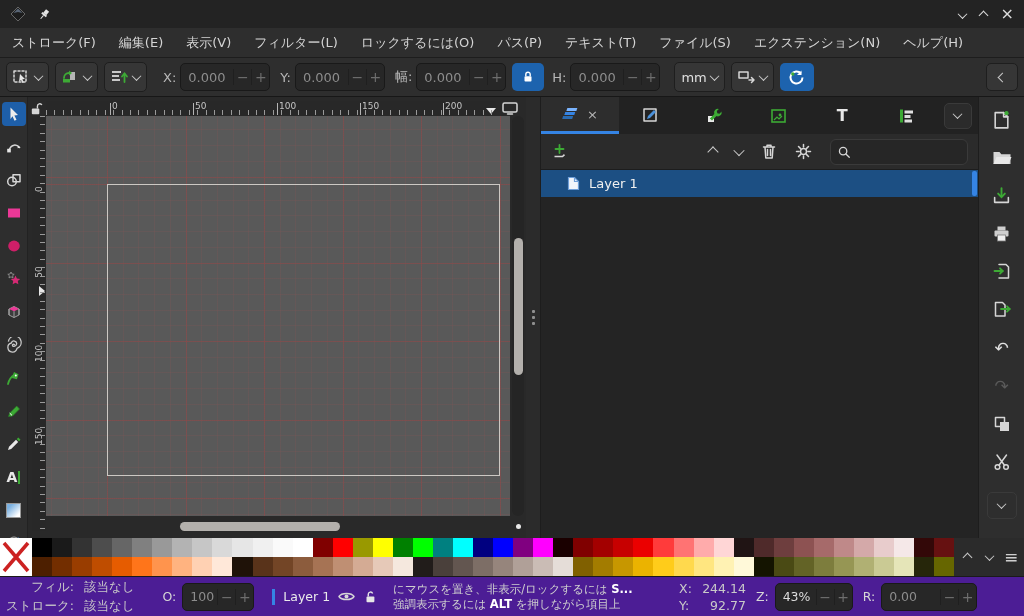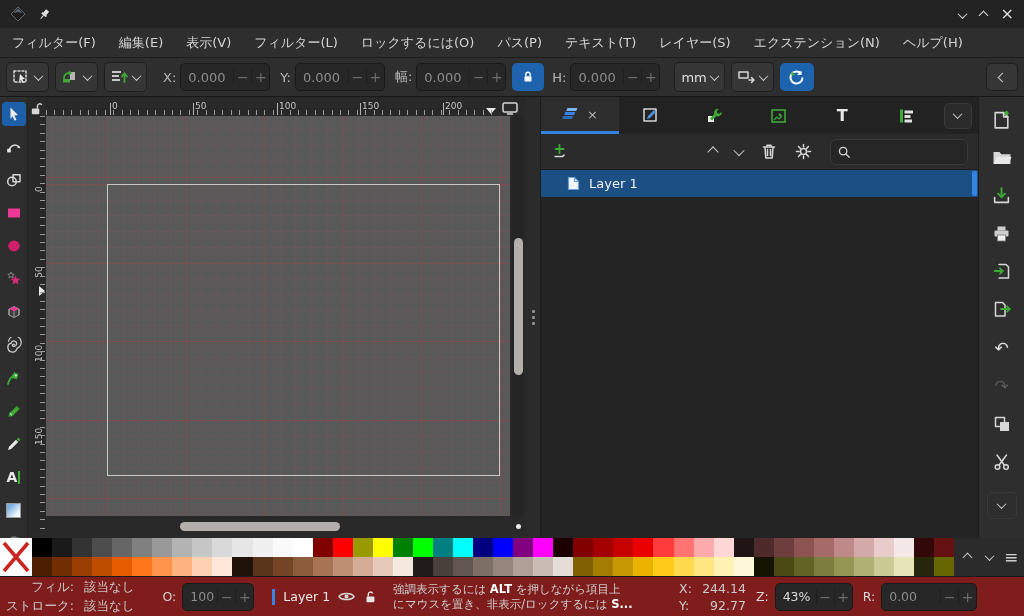--- a/index.html
+++ b/index.html
@@ -99,21 +99,21 @@
   
   .palette { height:38px; background:#1e1e1e; display:flex; flex:0 0 auto; align-items:stretch; }
   .no-color { width:32px; background:#fff; display:flex; align-items:center; justify-content:center; flex:0 0 auto; }
   .swatch-cols { flex:1; display:flex; flex-direction:column; }
   .swatch-row { display:flex; flex:1; }
   .swatch { flex:1; }
   .palette-ctrls { flex:0 0 70px; display:flex; align-items:center; justify-content:space-evenly; background:#2b2b2b; }
   .palette-ctrls .pc { color:#cfcfcf; font-size:12px; display:flex; align-items:center; justify-content:center; width:18px; height:18px; }
 
   
-  .statusbar { height:40px; background:#7f1d1d; border-top:1px solid #1a1a1a; display:flex; align-items:center; padding:0 6px; gap:10px; flex:0 0 auto; position:relative; font-size:12.5px; }
+  .statusbar { height:40px; background:#4c1d95; border-top:1px solid #1a1a1a; display:flex; align-items:center; padding:0 6px; gap:10px; flex:0 0 auto; position:relative; font-size:12.5px; }
   .fs-block { display:grid; grid-template-columns:auto auto; column-gap:10px; row-gap:2px; }
   .fs-block .lab { text-align:right; color:#c9c9c9; }
   .fs-block .val { color:#c9c9c9; }
   .ob { display:flex; align-items:center; gap:6px; margin-left:18px; }
   .ob .spin .spin-val { width:34px; }
   .layer-ind { display:flex; align-items:center; gap:8px; margin-left:8px; }
   .layer-ind .bar { width:3px; height:16px; background:#3584e4; }
   .hint { width:272px; font-size:11.5px; line-height:15px; color:#cfcfcf; margin-left:6px; }
   .hint b { color:#ffffff; }
   .xy { display:grid; grid-template-columns:auto 48px; column-gap:6px; row-gap:2px; margin-left:4px; }
@@ -149,28 +149,28 @@
         </svg>
     </span>
     <div class="win-controls">
       <span><i class="caret" style="border-color:#dcdcdc"></i></span>
       <span><i class="caret up" style="border-color:#dcdcdc"></i></span>
       <span style="font-size:16px">×</span>
     </div>
   </div>
 
   <div class="menubar">
-    <span>フィルター(F)</span>
+    <span>ストローク(F)</span>
     <span>編集(E)</span>
     <span>表示(V)</span>
     <span>フィルター(L)</span>
     <span>ロックするには(O)</span>
     <span>パス(P)</span>
     <span>テキスト(T)</span>
-    <span>レイヤー(S)</span>
+    <span>ファイル(S)</span>
     <span>エクステンション(N)</span>
     <span>ヘルプ(H)</span>
   </div>
 
   <div class="toolbar">
     <div class="tb-btn">
       <svg width="18" height="16" viewBox="0 0 18 16">
           <rect x="1" y="2" width="12" height="11" class="ic" stroke-dasharray="2 2"></rect>
           <path d="M7 5l5 5-2.6.3 1.4 3-1.4.7-1.4-3L6 13z" fill="#e6e6e6"></path>
         </svg>
@@ -670,22 +670,22 @@
       <svg width="17" height="13" viewBox="0 0 17 13">
           <path d="M1 6.5C3.5 2.5 13.5 2.5 16 6.5 13.5 10.5 3.5 10.5 1 6.5z" class="ic" stroke-width="1.3"></path>
           <circle cx="8.5" cy="6.5" r="2" fill="#d6d6d6"></circle>
         </svg>
       <svg width="14" height="15" viewBox="0 0 16 16">
           <rect x="4" y="8" width="9" height="6.5" rx="1" fill="#e6e6e6"></rect>
           <path d="M6 8V5.5a2.6 2.6 0 0 1 5-1" stroke="#e6e6e6" fill="none" stroke-width="1.6"></path>
         </svg>
     </div>
     <div class="hint">
+      <div><span>にマウスを置き、非表示/ロックするには </span><b>S...</b></div>
       <div><span>強調表示するには </span><b>ALT</b><span> を押しながら項目上</span></div>
-      <div><span>にマウスを置き、非表示/ロックするには </span><b>S...</b></div>
     </div>
     <div class="xy">
       <span class="lab">X:</span>
       <span class="val">244.14</span>
       <span class="lab">Y:</span>
       <span class="val">92.77</span>
     </div>
     <div class="zb">
       <span>Z:</span>
       <div class="spin">

